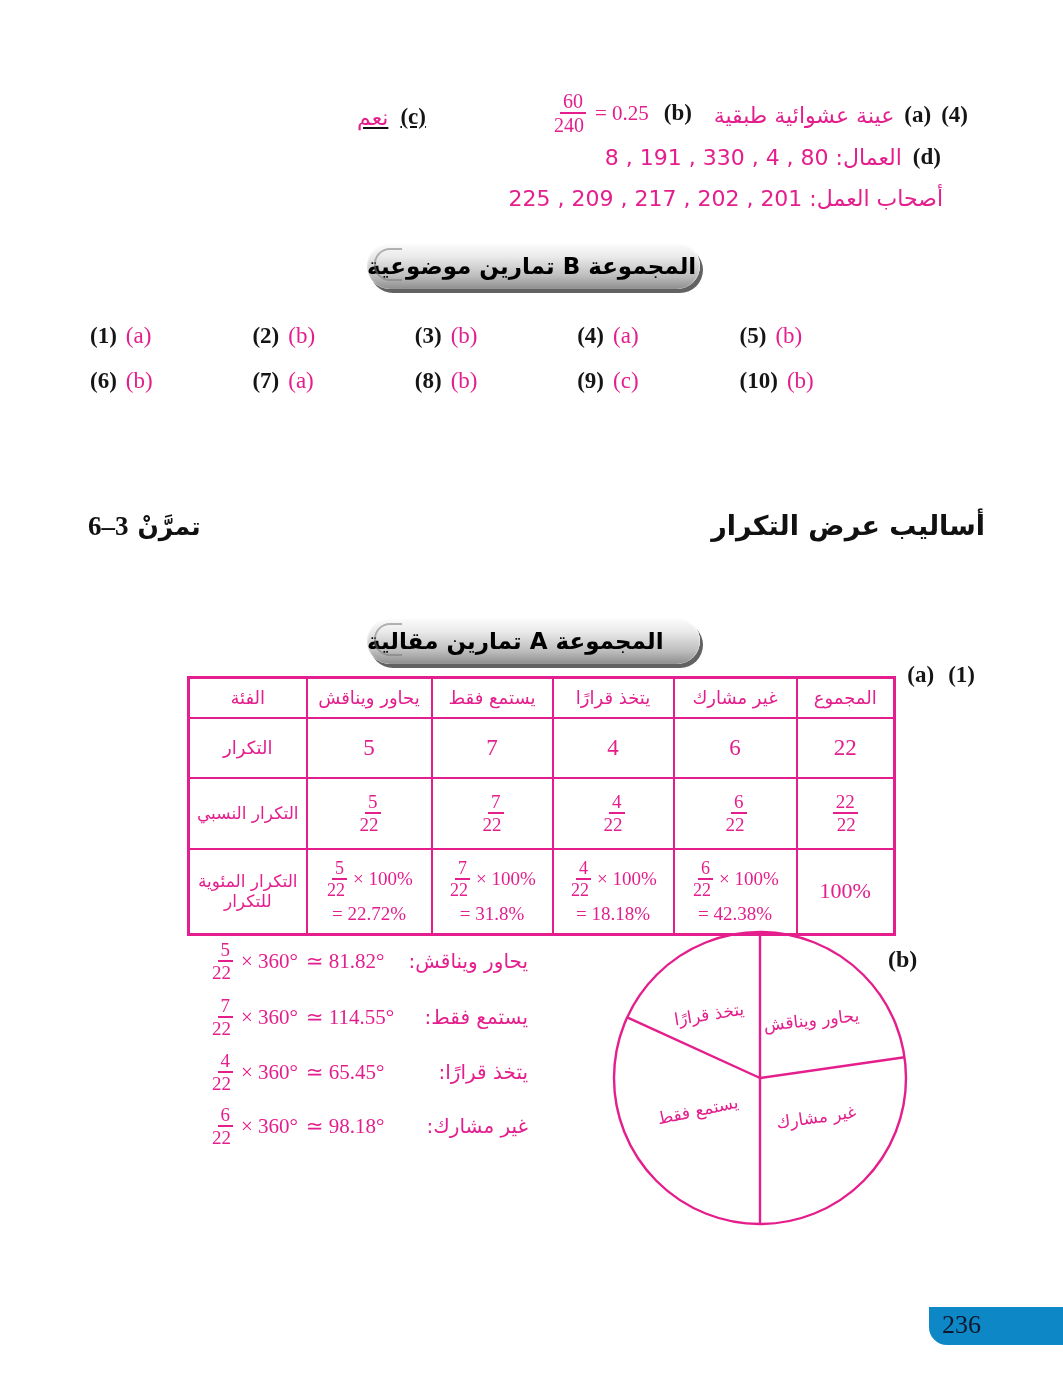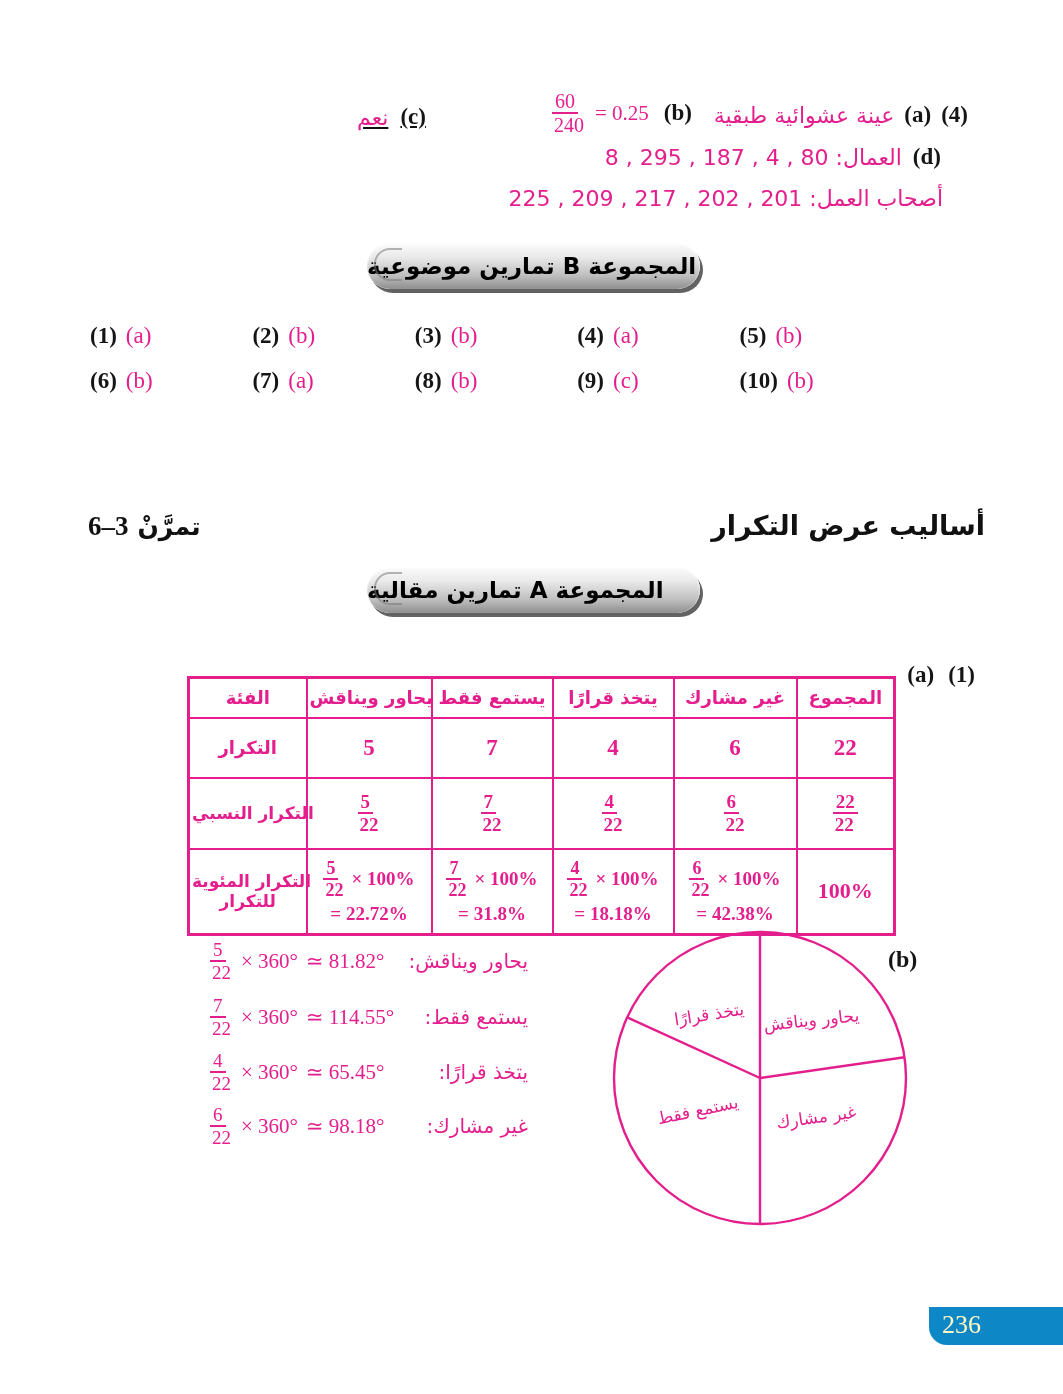--- a/index.html
+++ b/index.html
@@ -5,21 +5,21 @@
   html,body{margin:0;padding:0;background:#ffffff;}
   .page{position:relative;width:1063px;height:1394px;background:#fff;overflow:hidden;
         font-family:"DejaVu Sans",sans-serif;color:#111;}
   .pink{color:#e41e8c;}
   .marker{font-family:"Liberation Serif",serif;font-weight:bold;font-size:23px;color:#151515;}
   .ar{font-family:"DejaVu Sans",sans-serif;}
   .serif{font-family:"Liberation Serif","DejaVu Sans",serif;}
   .abs{position:absolute;}
 
   
-  .frac{display:inline-flex;flex-direction:column;align-items:flex-start;line-height:1.12;
+  .frac{display:inline-flex;flex-direction:column;align-items:flex-end;line-height:1.12;
         font-family:"Liberation Serif","DejaVu Sans",serif;vertical-align:middle;}
   .frac .fn{border-bottom:2px solid currentColor;padding:0 3px;display:block;}
   .frac .fd{display:block;padding:0 2px;}
 
   
   .rtl-row{display:flex;direction:rtl;align-items:center;}
   .ltr-row{display:flex;direction:ltr;align-items:center;}
 
   
   .banner{position:absolute;left:367px;width:333px;height:46px;border-radius:23px;
@@ -32,37 +32,37 @@
           border-radius:16px 0 0 16px;}
 
   
   .mcq{position:absolute;left:90px;top:323px;width:812px;display:grid;
        grid-template-columns:repeat(5,1fr);row-gap:19px;}
   .mcq-item{display:flex;gap:9px;align-items:baseline;}
   .mcq-item .ans{font-family:"Liberation Serif",serif;font-size:23px;color:#e41e8c;}
 
   
   table.freq{border-collapse:collapse;table-layout:fixed;color:#e41e8c;}
-  table.freq td{border:2px solid #e41e8c;text-align:center;vertical-align:middle;padding:2px 2px;font-weight:bold;}
+  table.freq td{border:2px solid #e41e8c;text-align:center;vertical-align:middle;padding:2px 2px;}
   table.freq{border:3px solid #e41e8c;}
   .th-ar{font-size:18px;white-space:nowrap;}
   .cell-num{font-family:"Liberation Serif",serif;font-size:23px;}
   .pct-cell{display:flex;flex-direction:column;align-items:center;gap:3px;padding:4px 0;}
   .pct-line1{display:flex;align-items:center;gap:6px;font-family:"Liberation Serif","DejaVu Sans",serif;font-size:19px;}
   .pct-line2{font-family:"Liberation Serif",serif;font-size:19px;}
 
   
   .angle-row{position:absolute;left:210px;width:318px;height:50px;display:flex;direction:ltr;
              align-items:center;justify-content:space-between;color:#e41e8c;}
   .formula{display:flex;align-items:center;gap:8px;
            font-family:"Liberation Serif","DejaVu Sans",serif;font-size:21px;}
   .angle-label{font-size:20px;direction:rtl;}
 
   .page-num{position:absolute;right:0;top:1307px;width:134px;height:38px;background:#0e87c6;
-            border-radius:0 0 0 18px;color:#fef9c3;font-family:"Liberation Serif",serif;
+            border-radius:0 0 0 18px;color:#0f172a;font-family:"Liberation Serif",serif;
             font-size:26px;line-height:36px;padding-left:13px;box-sizing:border-box;}
 </style>
 </head>
 <body>
 
 <div class="page">
 
   <div class="abs rtl-row" style="top:102px;right:95px;gap:10px;">
     <span class="marker">(4)</span>
     <span class="marker">(a)</span>
@@ -78,21 +78,21 @@
     <span class="marker" style="margin-left:6px;">(b)</span>
   </div>
 
   <div class="abs ltr-row" style="top:104px;left:357px;gap:12px;text-decoration:underline;">
     <span class="pink ar" style="font-size:22px;">نعم</span>
     <span class="marker">(c)</span>
   </div>
 
   <div class="abs rtl-row" style="top:144px;right:122px;gap:11px;">
     <span class="marker">(d)</span>
-    <span class="pink ar" dir="rtl" style="font-size:22px;">العمال: 80 , 4 , 187 , 295 , 8</span>
+    <span class="pink ar" dir="rtl" style="font-size:22px;">العمال: 80 , 4 , 330 , 191 , 8</span>
   </div>
 
   <div class="abs rtl-row" style="top:186px;right:120px;">
     <span class="pink ar" dir="rtl" style="font-size:22px;">أصحاب العمل: 201 , 202 , 217 , 209 , 225</span>
   </div>
 
   <div class="banner" style="top:243px;" dir="rtl">
     <span>المجموعة B تمارين موضوعية</span>
   </div>
 
@@ -138,21 +138,21 @@
         <span class="ans">(b)</span>
       </div>
   </div>
 
   <div class="abs ar" style="top:510px;right:78px;font-size:27px;font-weight:bold;" dir="rtl">أساليب عرض التكرار</div>
   <div class="abs ltr-row" style="top:511px;left:88px;gap:9px;">
     <span class="serif" style="font-size:27px;font-weight:bold;text-align:center;">6–3</span>
     <span class="ar" style="font-size:25px;font-weight:bold;">تمرَّنْ</span>
   </div>
 
-  <div class="banner" style="top:567px;" dir="rtl">
+  <div class="banner" style="top:618px;" dir="rtl">
     <span>المجموعة A تمارين مقالية</span>
   </div>
 
   <div class="abs ltr-row" style="top:662px;right:88px;gap:14px;">
     <span class="marker">(a)</span>
     <span class="marker">(1)</span>
   </div>
 
   <table class="freq abs" style="top:676px;left:187px;width:706px;">
     <colgroup>

